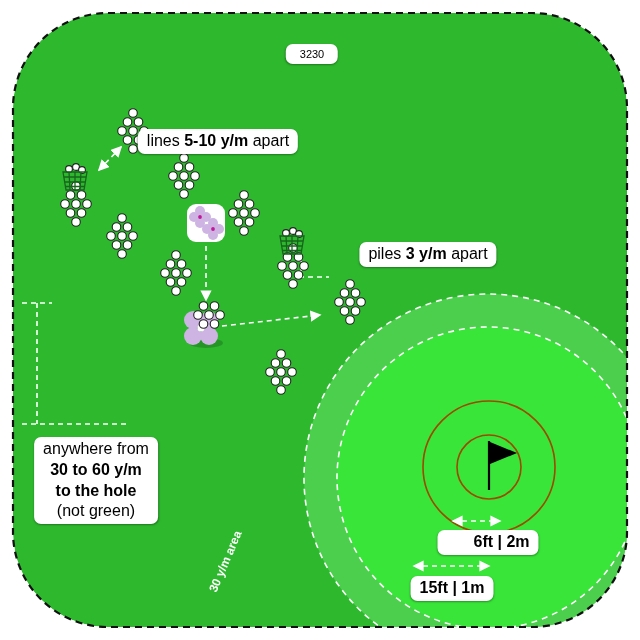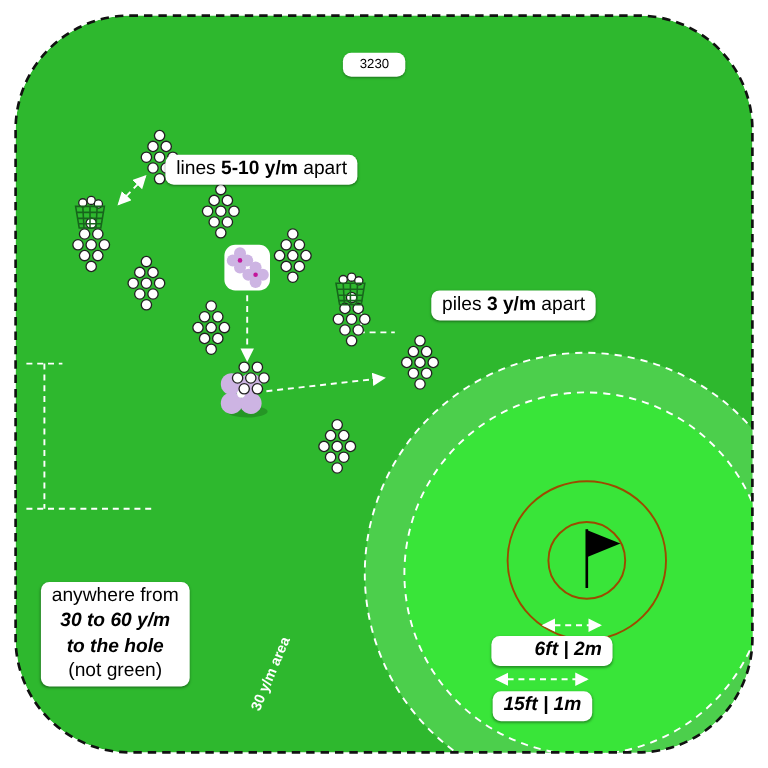--- a/index.html
+++ b/index.html
@@ -36,21 +36,21 @@
   
   .lbl{
     position:absolute;background:var(--label_bg);color:var(--label_text);
     font-size:16px;line-height:1.3;padding:2px 9px;border-radius:7px;
     box-shadow:0 1px 2px rgba(0,0,0,.35);white-space:nowrap;
     transform:translateX(-50%);z-index:5;
   }
   .lbl b{font-weight:700;}
   .badge{font-weight:400;font-size:11px;padding:3px 14px;}
   .multi{text-align:center;}
-  .bold{font-weight:700;font-style:italic;}
+  .bold{font-weight:700;}
 </style>
 </head>
 <body>
 
 <div class="stage">
 
   <svg width="640" height="640" viewBox="0 0 640 640">
     <defs>
       <clipPath id="fieldClip">
           <rect x="13" y="13" width="614" height="614" rx="95"></rect>
@@ -255,29 +255,29 @@
 
   <div class="lbl" style="left:218px;top:129px;">
     <span>lines </span><b>5-10 y/m</b><span> apart</span>
   </div>
 
 
   <div class="lbl" style="left:428px;top:242px;">
     <span>piles </span><b>3 y/m</b><span> apart</span>
   </div>
 
-  <div class="lbl multi" style="left:96px;top:437px;margin-top:48px;">
+  <div class="lbl multi" style="left:96px;top:437px;">
     <div>anywhere from</div>
     <div class="bold">30 to 60 y/m</div>
     <div class="bold">to the hole</div>
     <div>(not green)</div>
   </div>
 
 
-  <div class="lbl bold" style="left:460px;top:530px;padding-left:36px;">
+  <div class="lbl bold" style="left:488px;top:530px;padding-left:36px;">
     <span>6ft | 2m</span>
   </div>
 
   <div class="lbl bold" style="left:452px;top:576px;">
     <span>15ft | 1m</span>
   </div>
 
 </div>
 
 </body></html>

